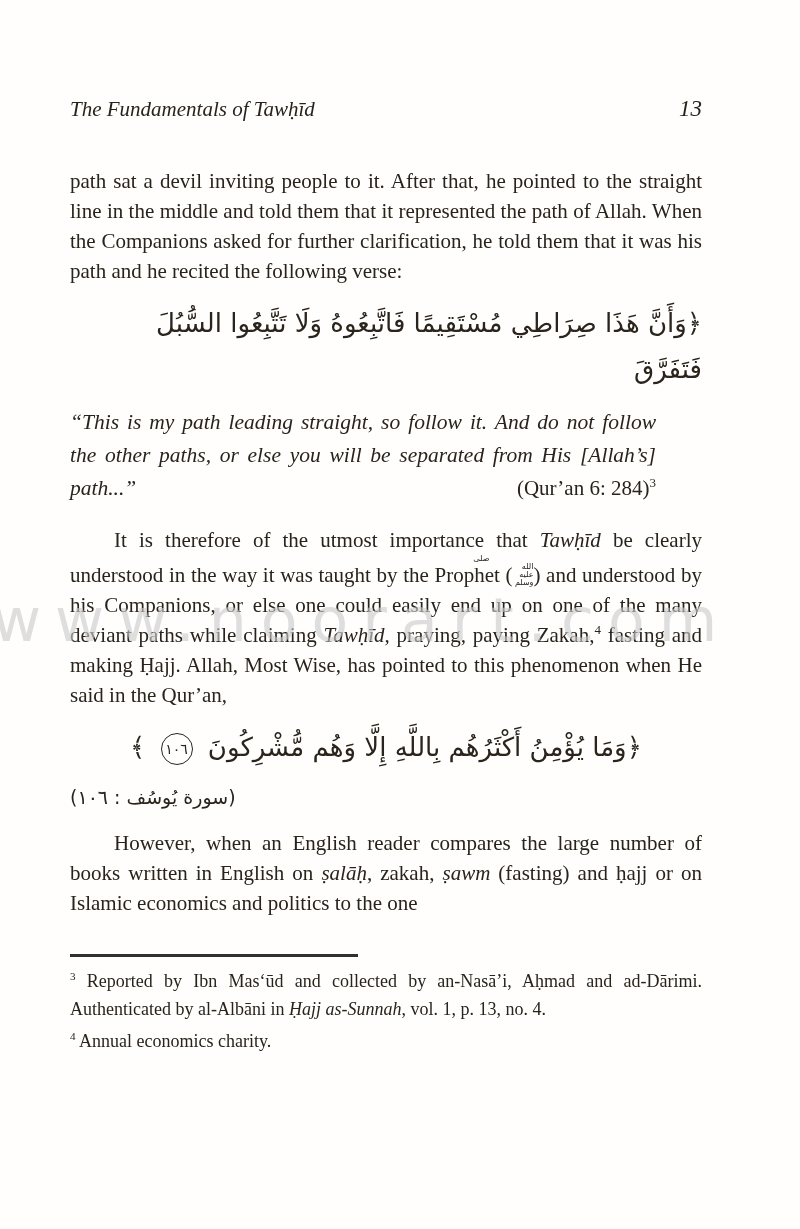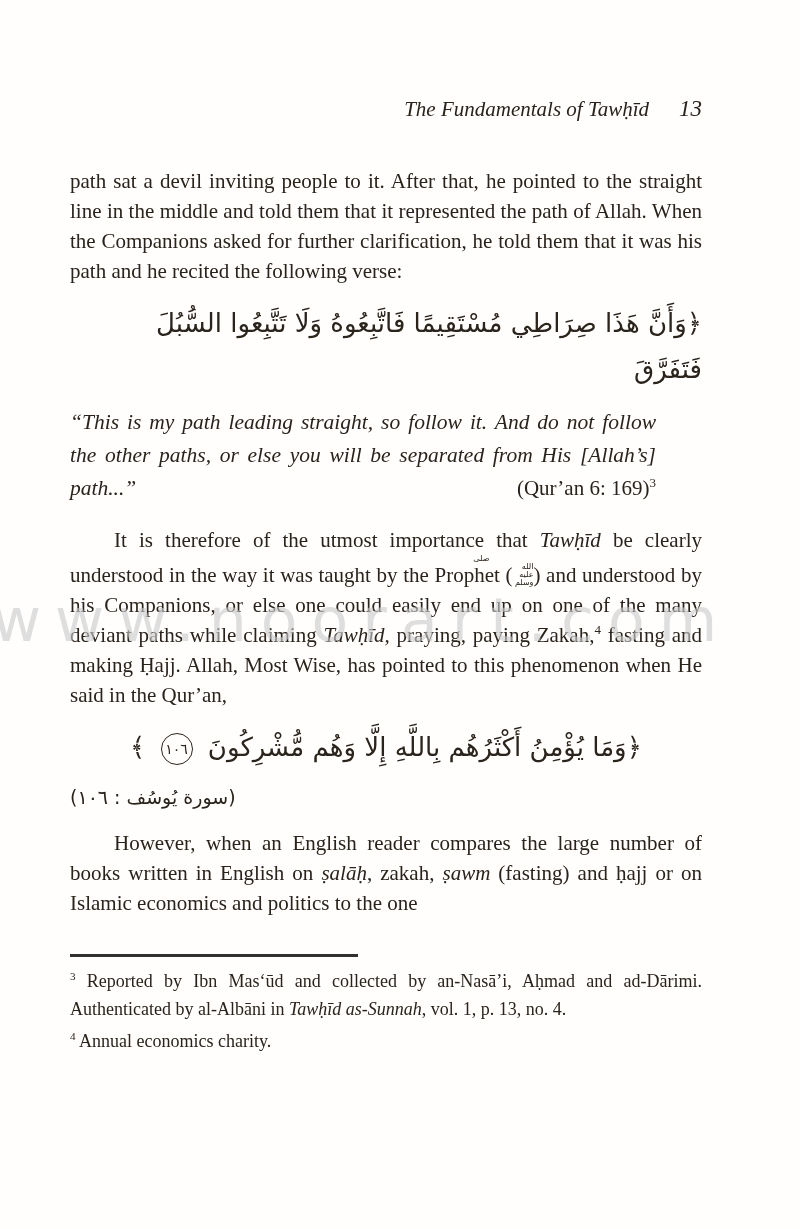--- a/index.html
+++ b/index.html
@@ -7,21 +7,21 @@
     position:relative;
     width:800px;height:1229px;
     background:#fffefd;
     overflow:hidden;
     font-family:"Liberation Serif","DejaVu Serif",serif;
     color:#2a231b;
   }
   .content{position:absolute;left:70px;top:96px;width:632px;z-index:1;}
 
   .header{
-    display:flex;justify-content:flex-end;align-items:baseline;gap:30px;
+    display:flex;justify-content:space-between;align-items:baseline;gap:30px;
     font-style:italic;font-size:21px;margin-bottom:44px;
   }
   .header .page-num{font-size:23px;}
 
   p.body{font-size:21px;line-height:30px;text-align:justify;margin:0 0 14px 0;}
   p.body.indent{text-indent:44px;margin-top:20px;}
   .it{font-style:italic;}
   sup{font-size:0.62em;line-height:0;vertical-align:super;}
 
   .pbuh{
@@ -76,36 +76,36 @@
     </div>
 
     <p class="body"><span>path sat a devil inviting people to it. After that, he pointed to the straight line in the middle and told them that it represented the path of Allah. When the Companions asked for further clarification, he told them that it was his path and he recited the following verse:</span></p>
 
     <div class="verse arabic">
       <div class="v-line1">﴿وَأَنَّ هَذَا صِرَاطِي مُسْتَقِيمًا فَاتَّبِعُوهُ وَلَا تَتَّبِعُوا السُّبُلَ فَتَفَرَّقَ</div>
     </div>
 
     <div class="trans">
       <span>“This is my path leading straight, so follow it. And do not follow the other paths, or else you will be separated from His [Allah’s] path...”</span>
-      <span class="cite"><span>(Qur’an 6: 169)</span><sup>3</sup></span>
+      <span class="cite"><span>(Qur’an 6: 284)</span><sup>3</sup></span>
     </div>
 
     <p class="body indent"><span>It is therefore of the utmost importance that </span><span class="it">Tawḥīd</span><span> be clearly understood in the way it was taught by the Prophet (</span><span class="pbuh">صلى الله عليه وسلم</span><span>) and understood by his Companions, or else one could easily end up on one of the many deviant paths while claiming </span><span class="it">Tawḥīd,</span><span> praying, paying Zakah,</span><sup>4</sup><span> fasting and making Ḥajj. Allah, Most Wise, has pointed to this phenomenon when He said in the Qur’an,</span></p>
 
     <div class="verse arabic centered">
       <span>﴿وَمَا يُؤْمِنُ أَكْثَرُهُم بِاللَّهِ إِلَّا وَهُم مُّشْرِكُونَ</span>
       <span class="ayah-num">١٠٦</span>
       <span>﴾</span>
     </div>
 
     <div class="source-line arabic" style="direction:ltr;text-align:left;">(سورة يُوسُف : ١٠٦)</div>
 
 
     <p class="body indent"><span>However, when an English reader compares the large number of books written in English on </span><span class="it">ṣalāḥ</span><span>, zakah, </span><span class="it">ṣawm</span><span> (fasting) and ḥajj or on Islamic economics and politics to the one</span></p>
 
     <div class="footnotes">
       <div class="fn-rule"></div>
-      <p><sup>3</sup><span> Reported by Ibn Mas‘ūd and collected by an-Nasā’i, Aḥmad and ad-Dārimi. Authenticated by al-Albāni in </span><span class="it">Tawḥīd as-Sunnah</span><span>, vol. 1, p. 13, no. 4.</span></p>
+      <p><sup>3</sup><span> Reported by Ibn Mas‘ūd and collected by an-Nasā’i, Aḥmad and ad-Dārimi. Authenticated by al-Albāni in </span><span class="it">Ḥajj as-Sunnah</span><span>, vol. 1, p. 13, no. 4.</span></p>
       <p><sup>4</sup><span> Annual economics charity.</span></p>
     </div>
 
   </div>
 </div>
 
 </body></html>

